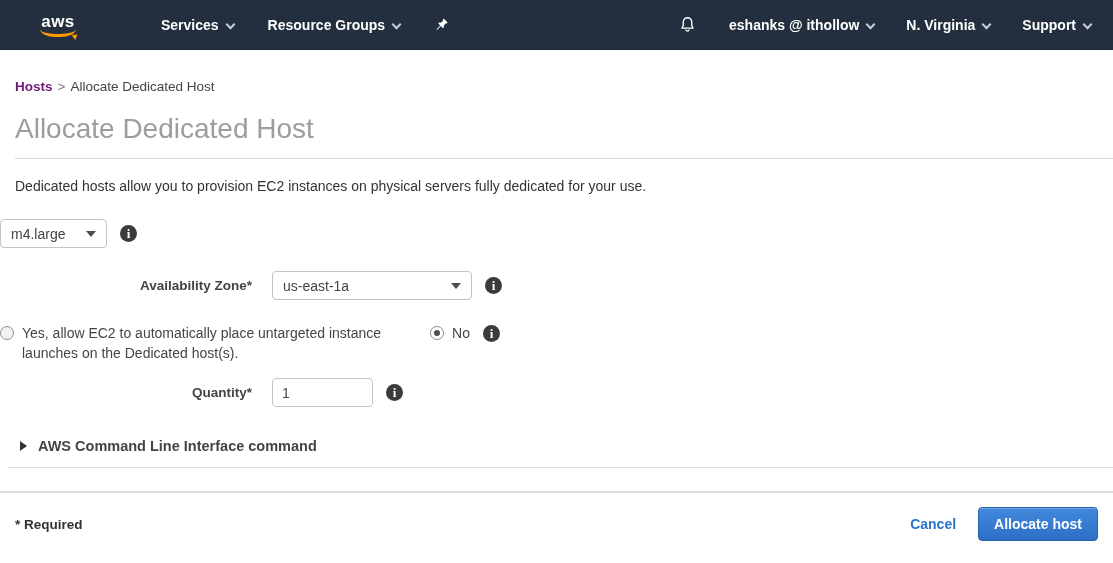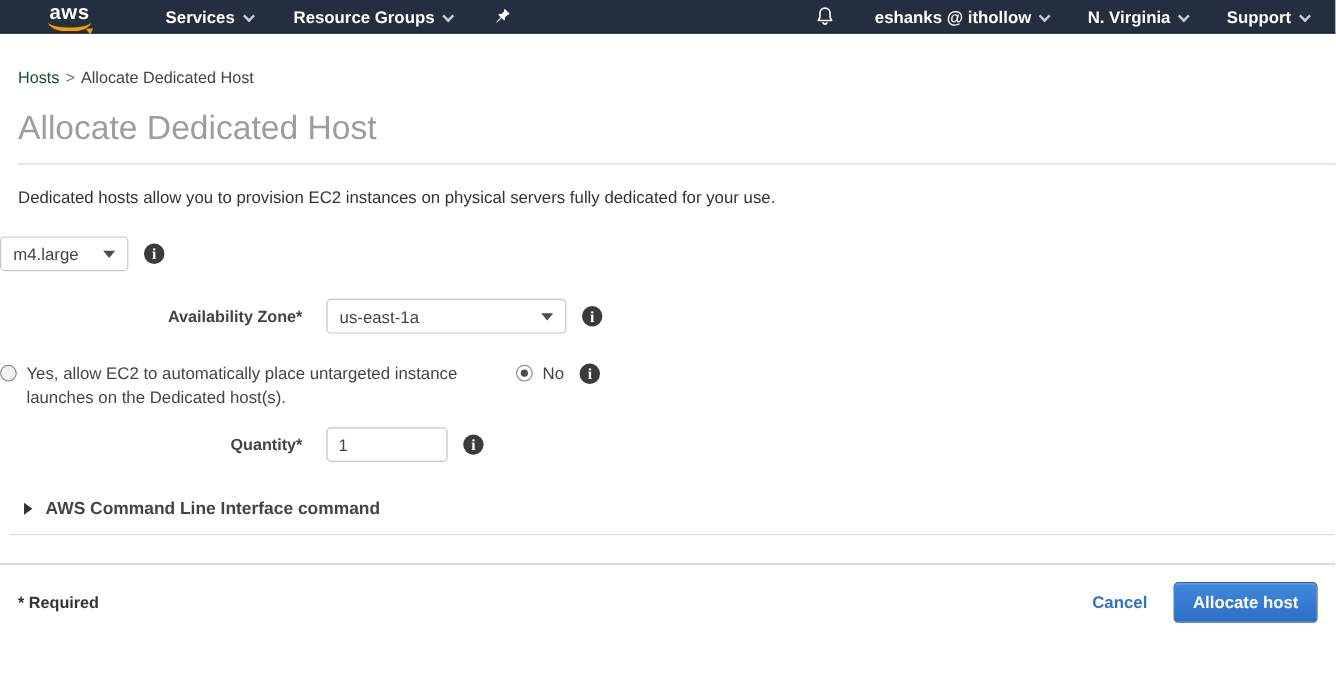--- a/index.html
+++ b/index.html
@@ -1,38 +1,38 @@
 <!DOCTYPE html>
 <html><head>
 <meta charset="utf-8">
 <style>
   * { box-sizing: border-box; margin: 0; padding: 0; }
   html, body { width: 1113px; height: 563px; overflow: hidden; background: #fff;
     font-family: "Liberation Sans", "DejaVu Sans", sans-serif; font-size: 14px; color: #333; }
 
   
-  .navbar { height: 28px; background: #232f3e; display: flex; align-items: center;
-    padding: 0 22px 0 40px; border-bottom: 1px solid #1a2433; }
+  .navbar { height: 50px; background: #232f3e; display: flex; align-items: center;
+    padding: 0 22px 0 40px; border-bottom: 1px solid #1a2433; gap: 23px; }
   .logo { display: inline-flex; flex-direction: column; align-items: center; cursor: pointer; margin-top: 2px; }
   .logo-text { color: #fff; font-weight: bold; font-size: 17px; line-height: 15px; letter-spacing: .5px; }
   .logo-swoosh { width: 36px; height: 8px; border-bottom: 3px solid #f90;
     border-radius: 0 0 70% 70% / 0 0 160% 160%; position: relative; }
   .logo-swoosh::after { content:""; position:absolute; right:-2px; bottom:-5px; width:0; height:0;
     border-left:5px solid #f90; border-top:3px solid transparent; border-bottom:3px solid transparent;
     transform: rotate(-35deg); }
   .nav-left { display: flex; align-items: center; gap: 34px; margin-left: 62px; }
   .nav-item { color: #fff; font-weight: bold; font-size: 14px; cursor: pointer; white-space: nowrap; }
   .nav-caret { display: inline-block; border: solid #c9cdd4; border-width: 0 2px 2px 0;
     padding: 2.5px; transform: rotate(45deg); margin-left: 8px; vertical-align: 2px; }
   .nav-right { margin-left: auto; display: flex; align-items: center; gap: 32px; }
   .icon-btn { display: inline-flex; align-items: center; cursor: pointer; }
 
   
   .breadcrumb { padding: 29px 15px 0 15px; font-size: 13.5px; color: #444; }
-  .breadcrumb a { color: #14532d; font-weight: normal; text-decoration: none; cursor: pointer; }
+  .breadcrumb a { color: #701a75; font-weight: bold; text-decoration: none; cursor: pointer; }
   .bc-sep { color: #777; margin: 0 5px; }
   h1.page-title { font-size: 28px; font-weight: 400; color: #9d9d9d; margin: 19px 15px 0 15px; }
   .title-rule { border: 0; border-top: 1px solid #d7d7d7; margin: 13px 0 0 15px; }
 
   
   .intro { margin: 17px 15px 0 15px; line-height: 21px; color: #333; }
   .intro b { color: #222; }
 
   
   .form { margin-top: 22px; }

